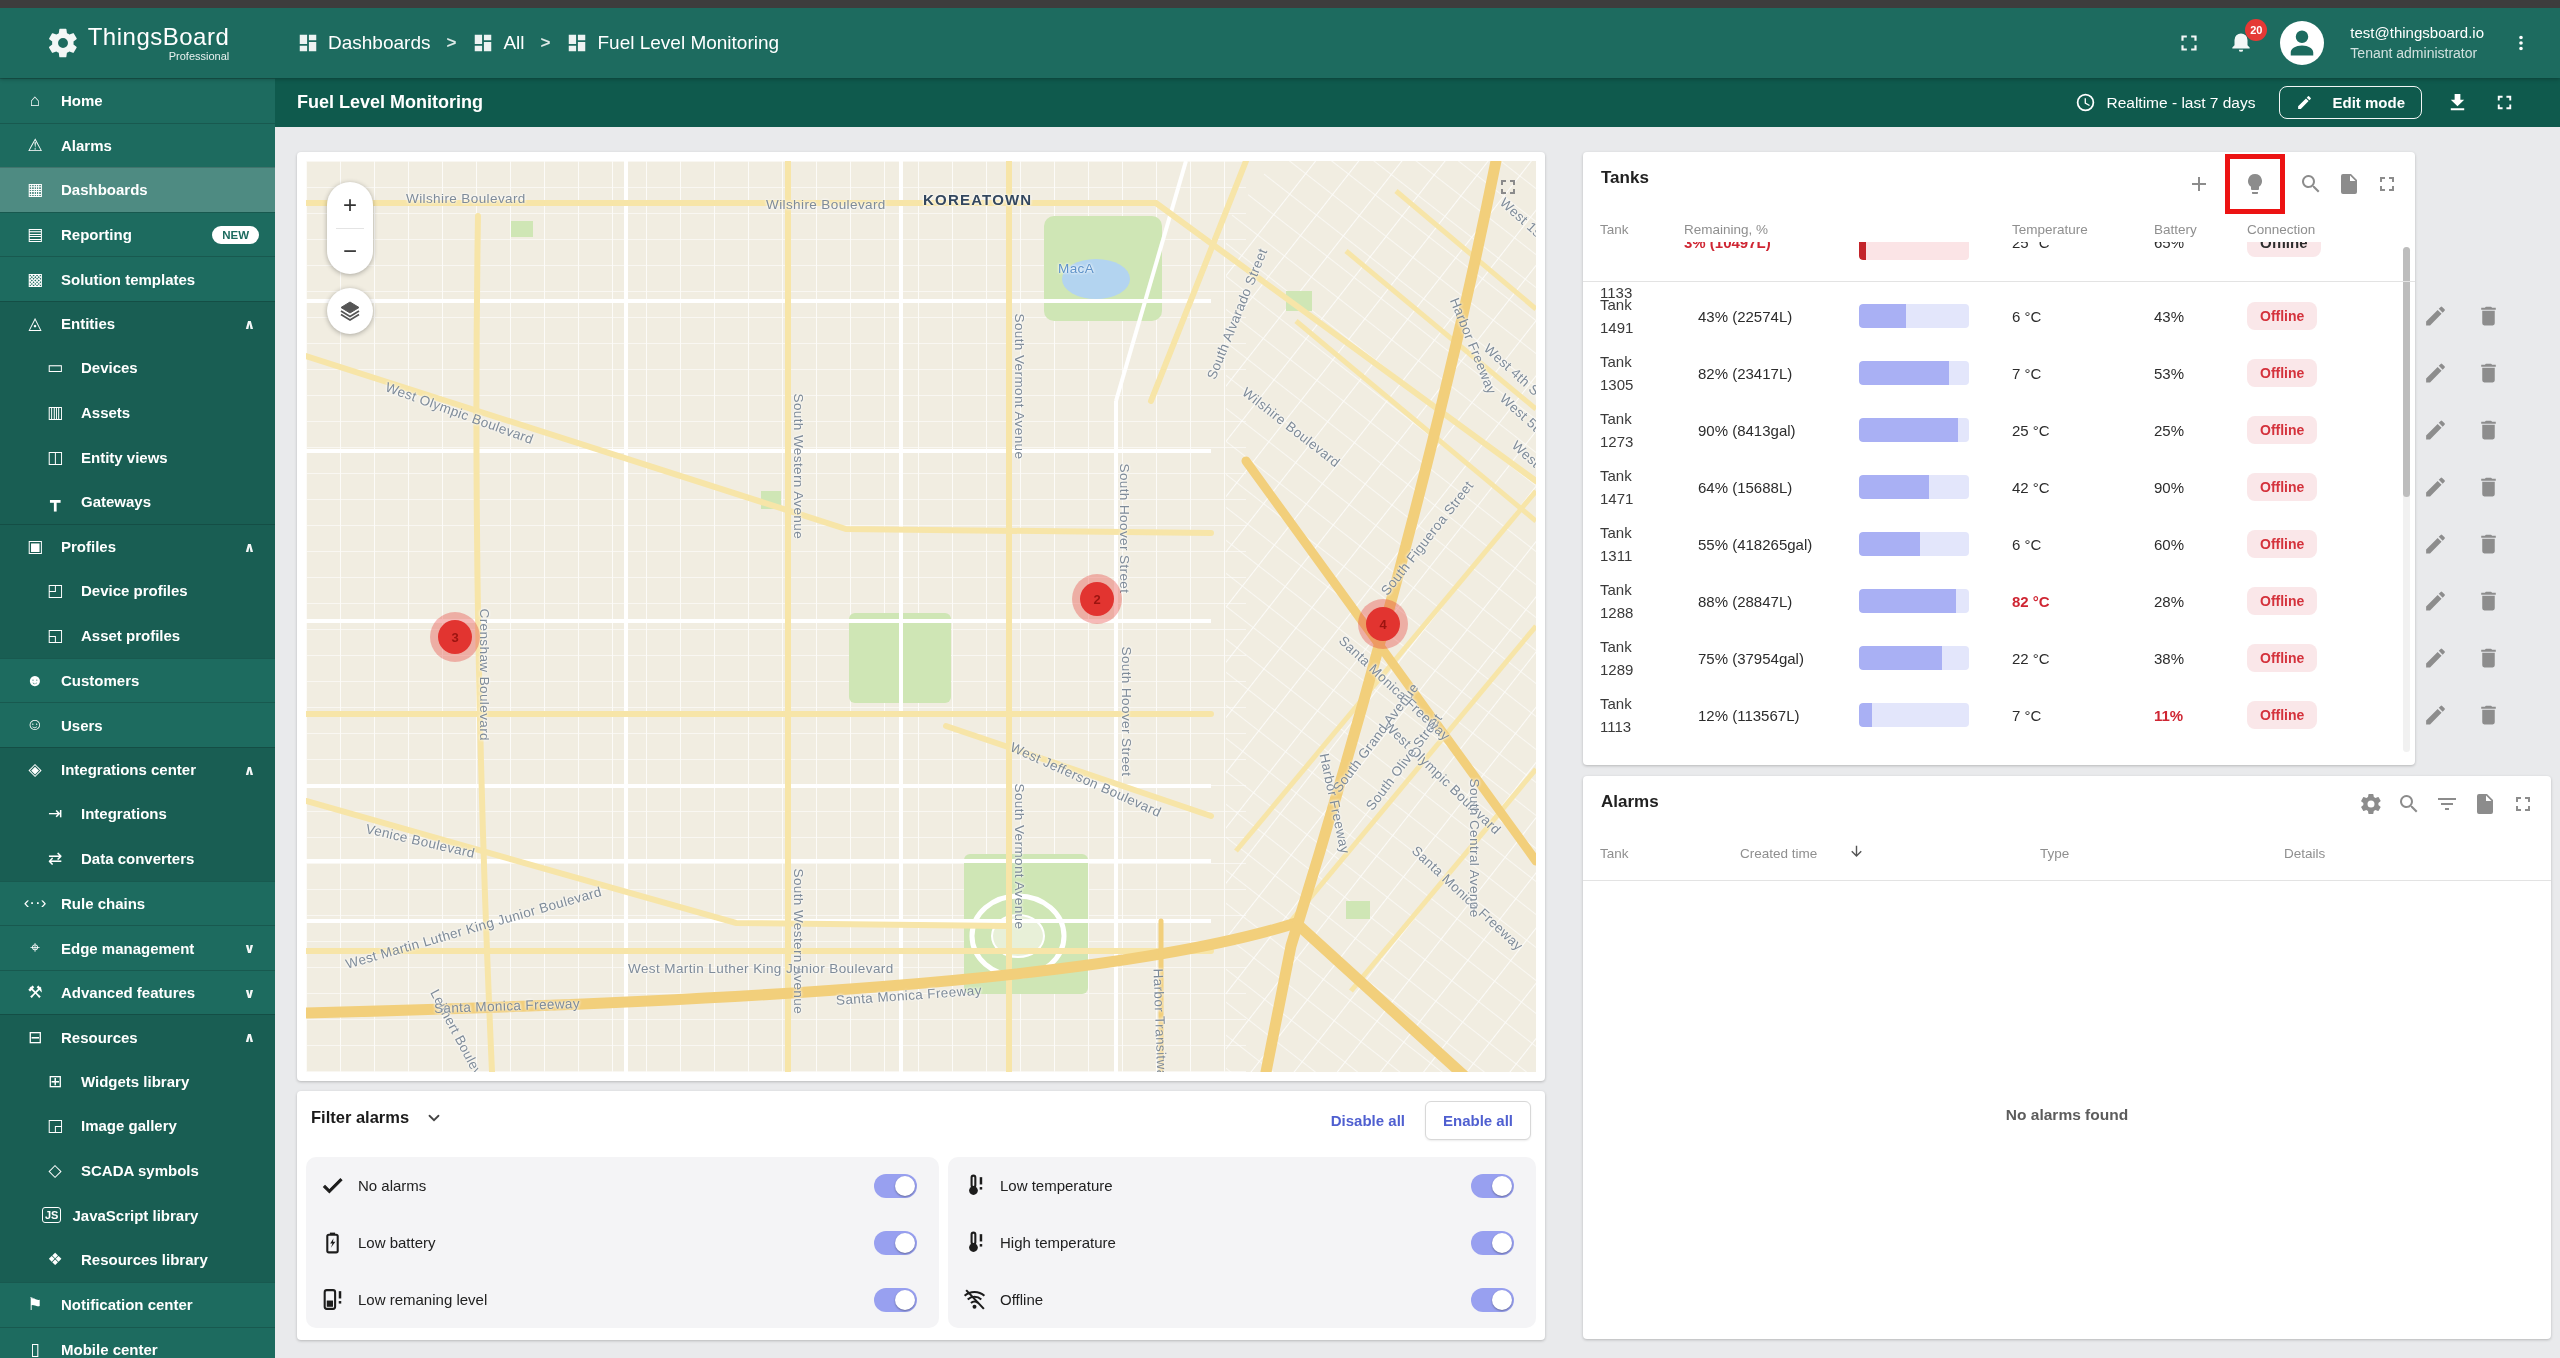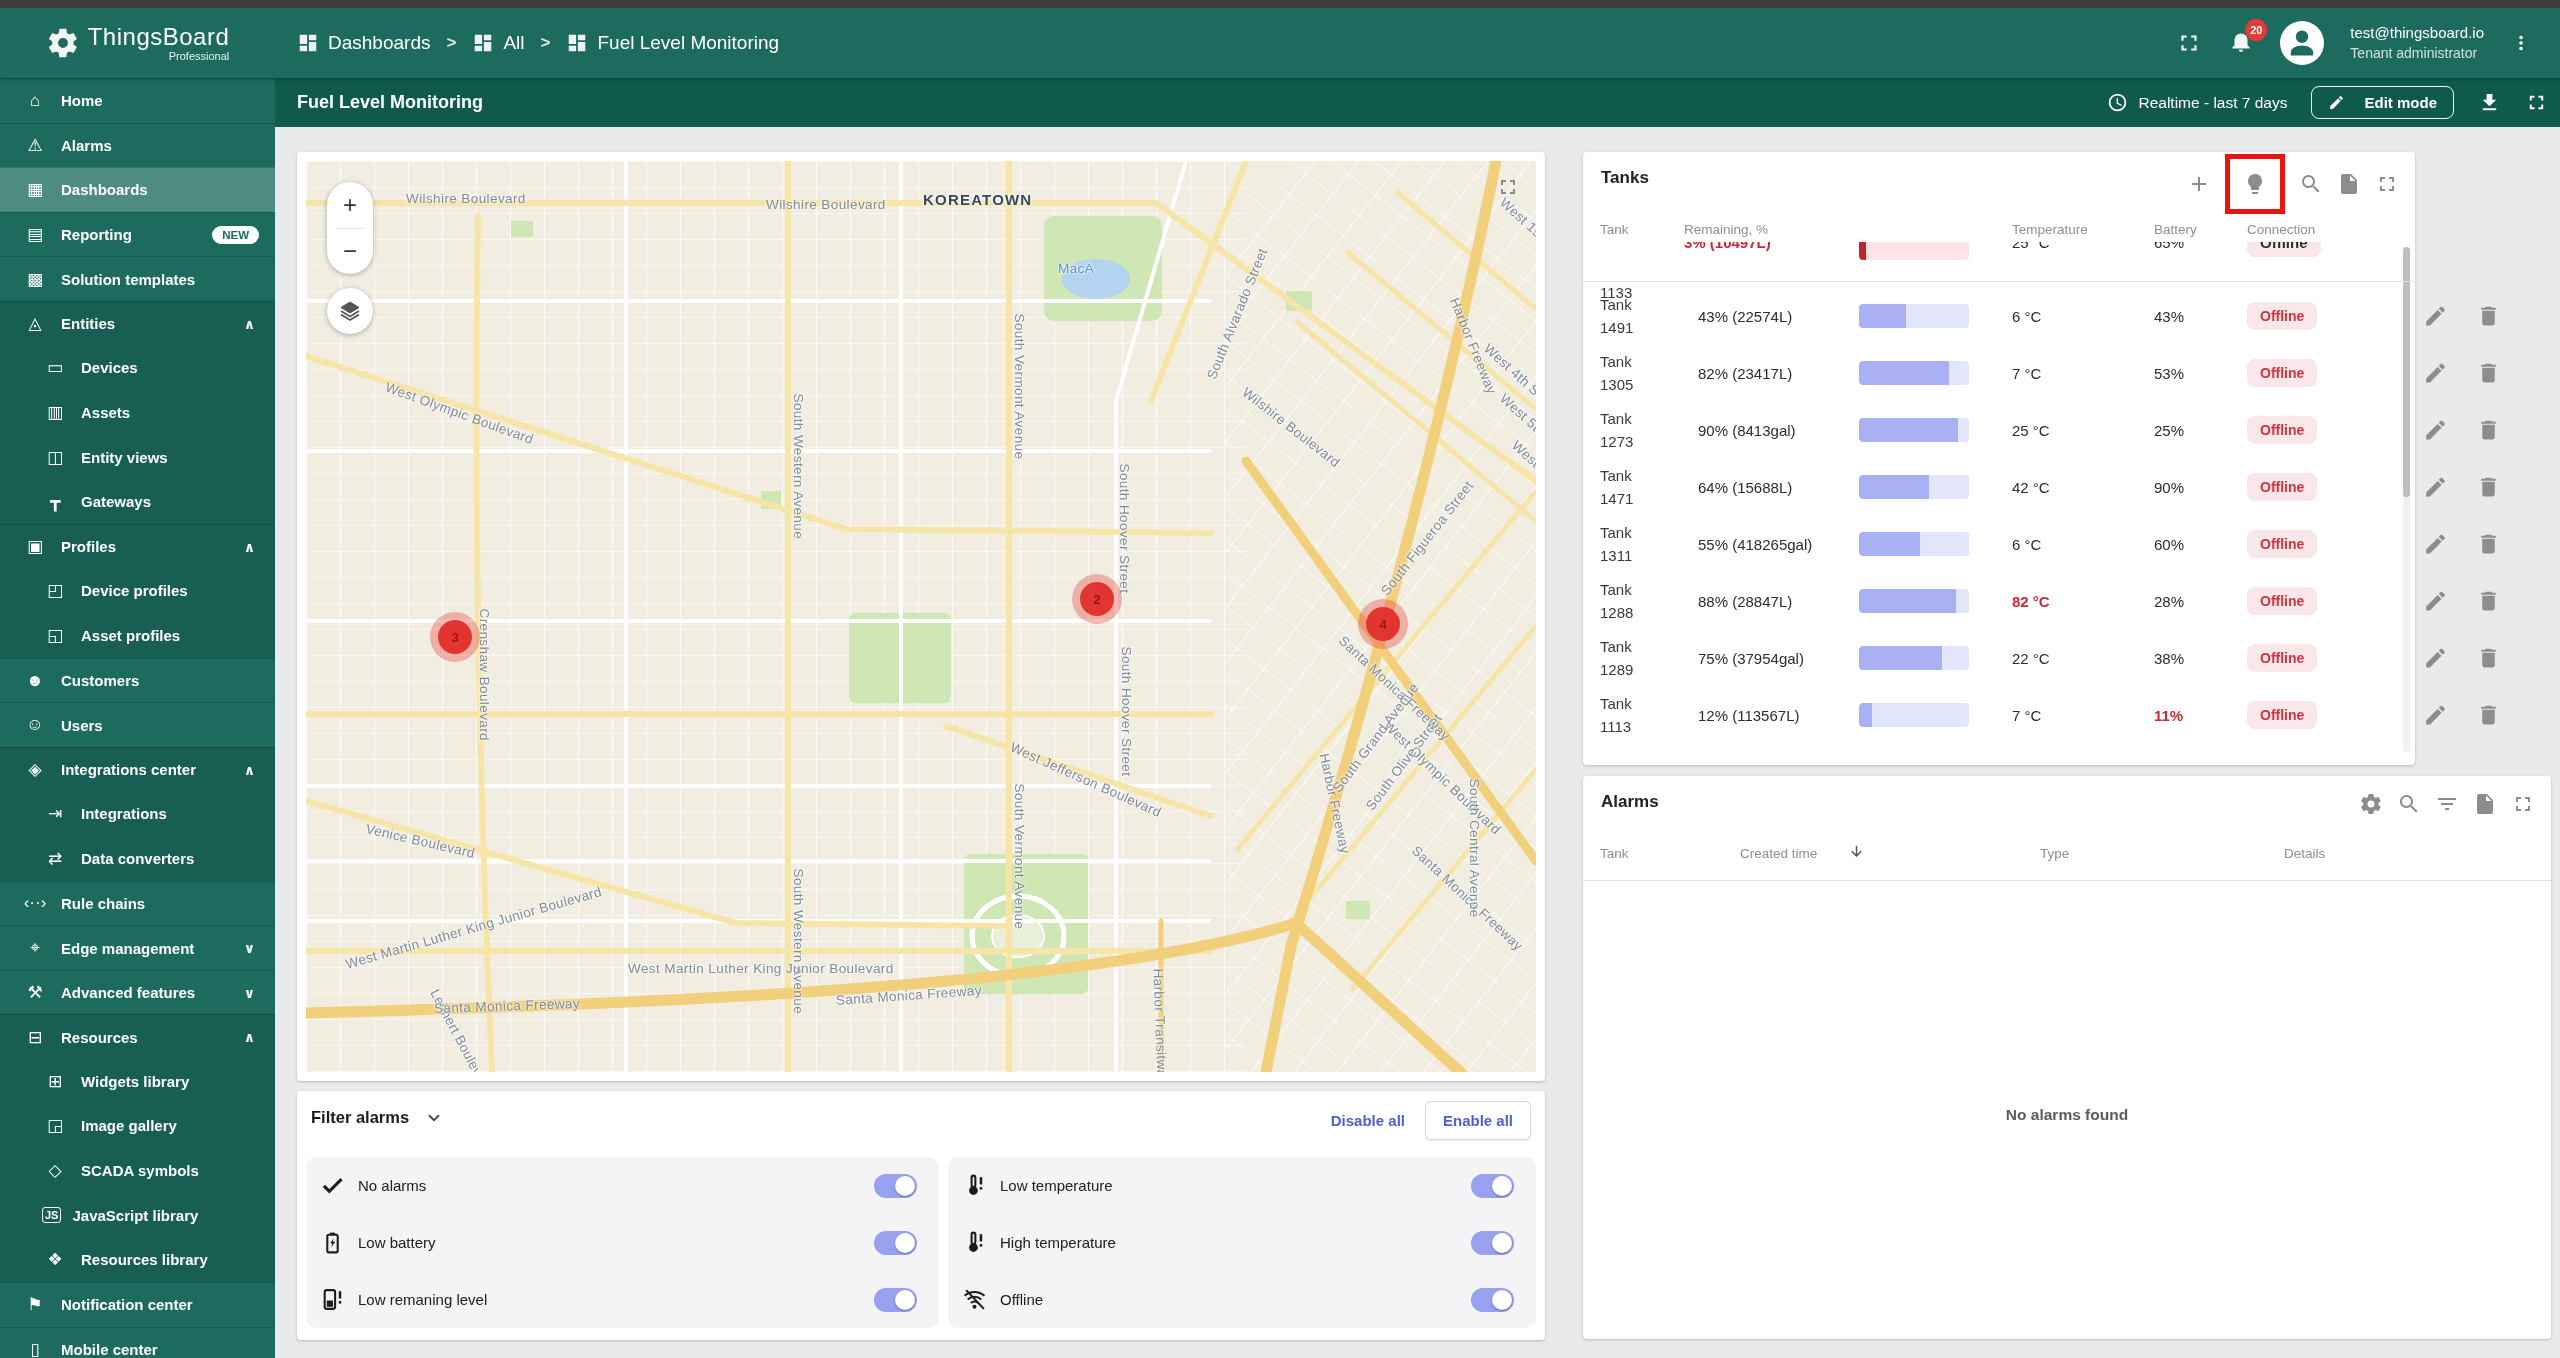--- a/index.html
+++ b/index.html
@@ -43,21 +43,21 @@
   .sb-chev { margin-left:auto; margin-right:20px; font-size:14px; opacity:.95; }
   .sb-chev:empty { display:none; }
   .sb-badge { margin-left:auto; margin-right:16px; background:#fff; color:#1d6b5f; font-size:11.5px; font-weight:700;
     border-radius:10px; padding:3px 10px; }
   .sb-badge:empty { display:none; }
 
   
   .dash-toolbar { position:absolute; left:275px; top:78px; width:2285px; height:49px; background:#0f5a4d;
     display:flex; align-items:center; color:#fff; z-index:20; }
   .dash-title { font-size:18px; font-weight:700; margin-left:22px; }
-  .toolbar-right { margin-left:auto; display:flex; align-items:center; gap:24px; padding-right:12px; }
+  .toolbar-right { margin-left:auto; display:flex; align-items:center; gap:24px; padding-right:44px; }
   .tr-time { display:flex; align-items:center; gap:10px; font-size:15.5px; }
   .tr-time .ic { width:21px; height:21px; fill:#fff; }
   .edit-btn { display:flex; align-items:center; gap:19px; border:1.5px solid rgba(255,255,255,.95); border-radius:8px;
     padding:7px 16px; font-size:15px; font-weight:700; cursor:pointer; }
   .edit-btn .ic { width:17px; height:17px; fill:#fff; }
   .tb-ic { width:23px; height:23px; fill:#fff; cursor:pointer; }
 
   
   .content { position:absolute; left:275px; top:127px; width:2285px; height:1231px; }
   .card { position:absolute; background:#fff; border-radius:4px; box-shadow:0 1px 3px rgba(0,0,0,.22); }

